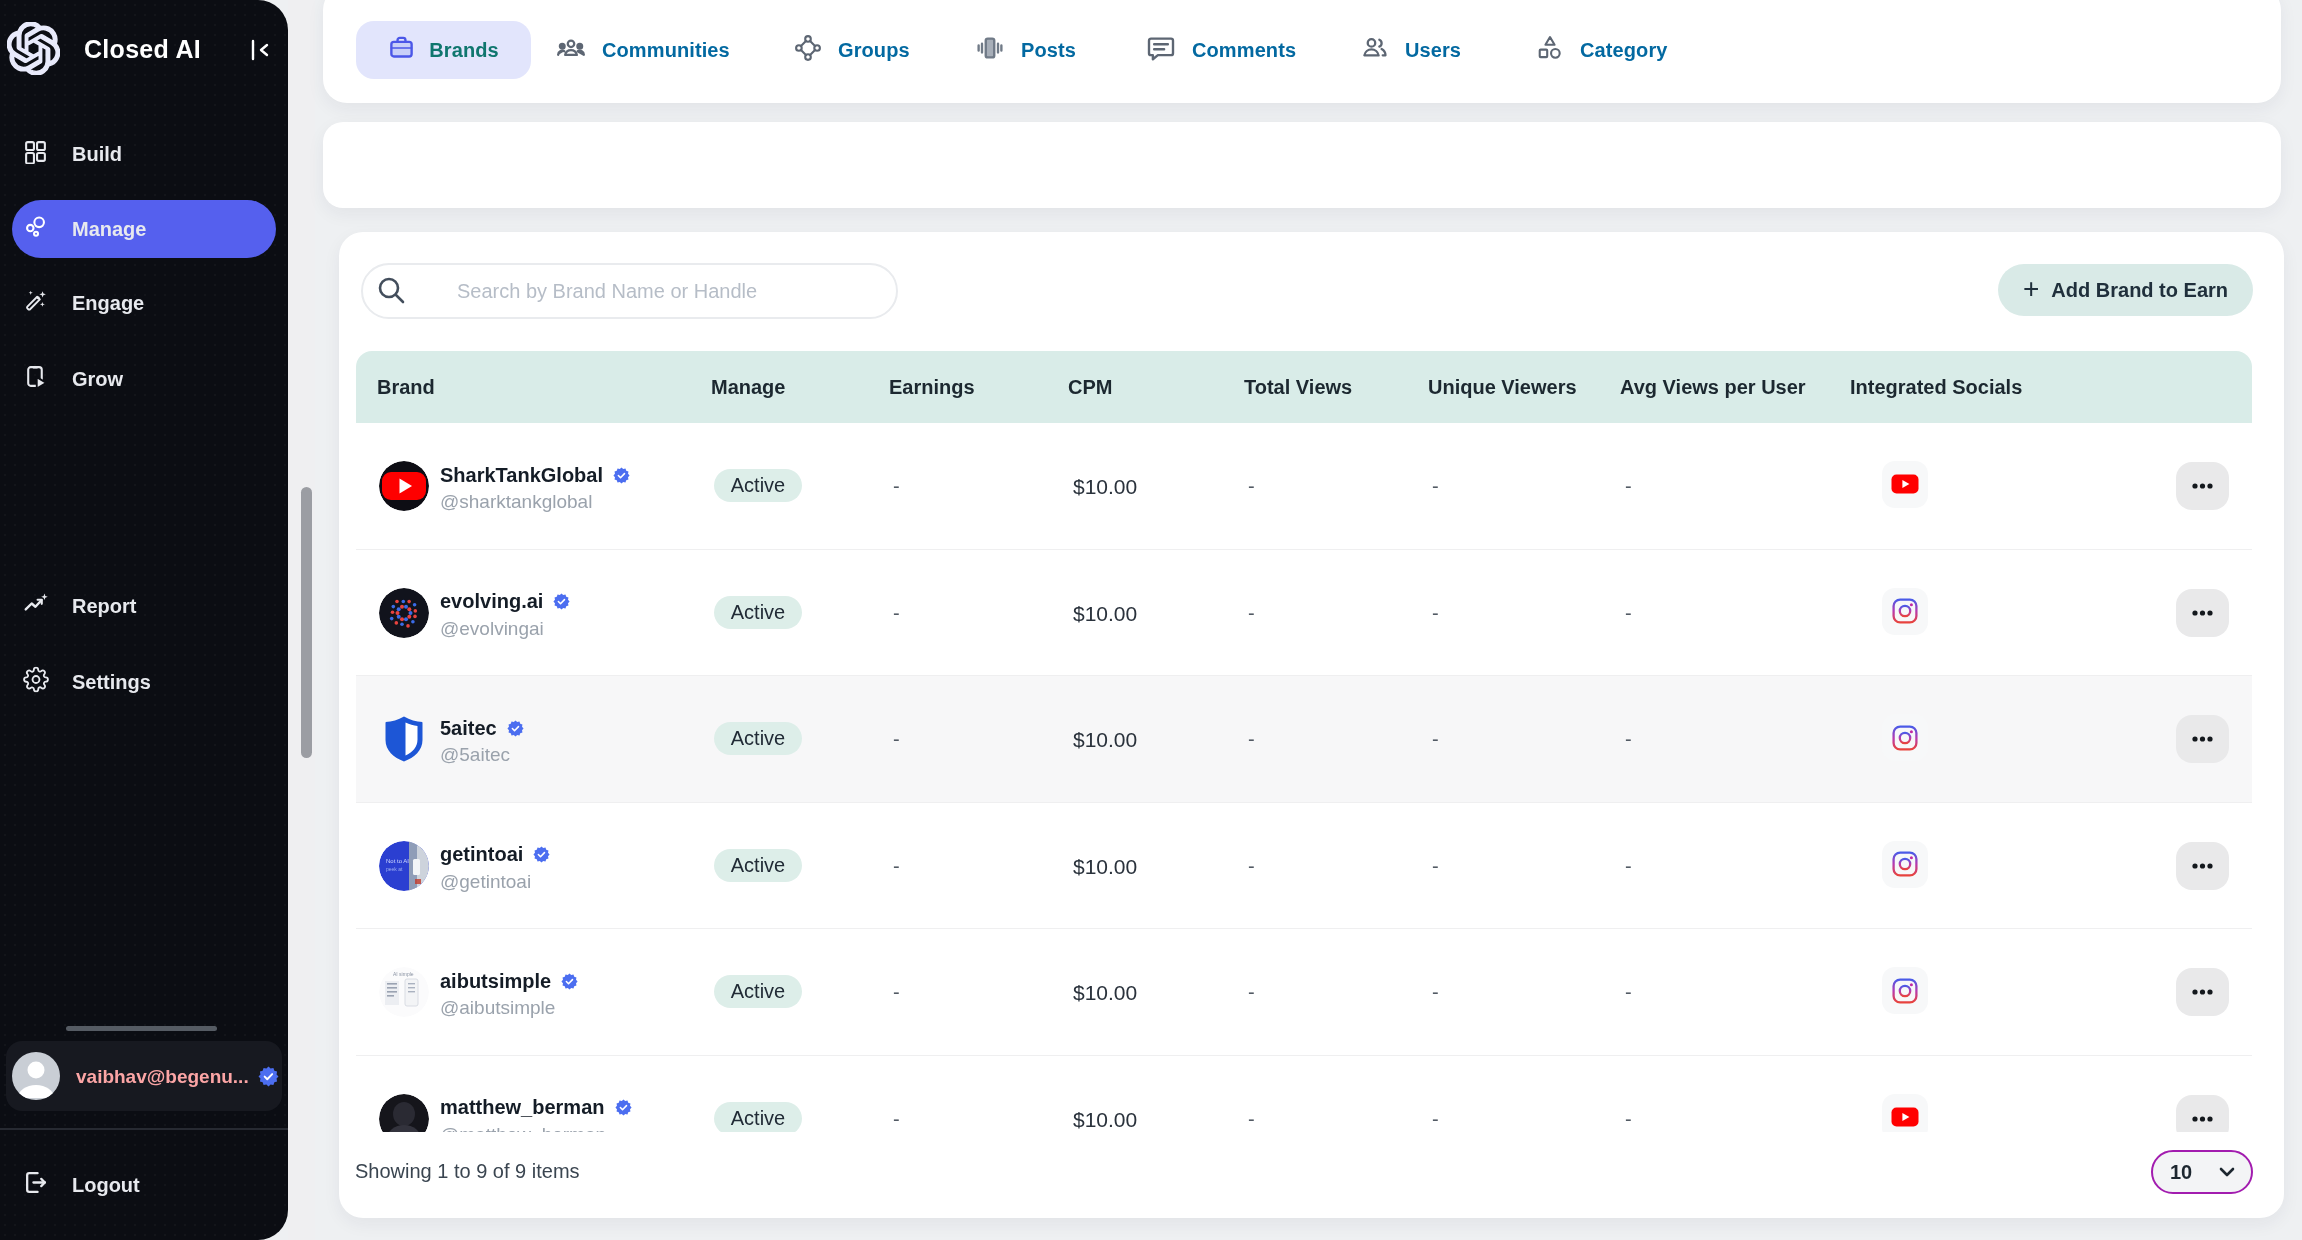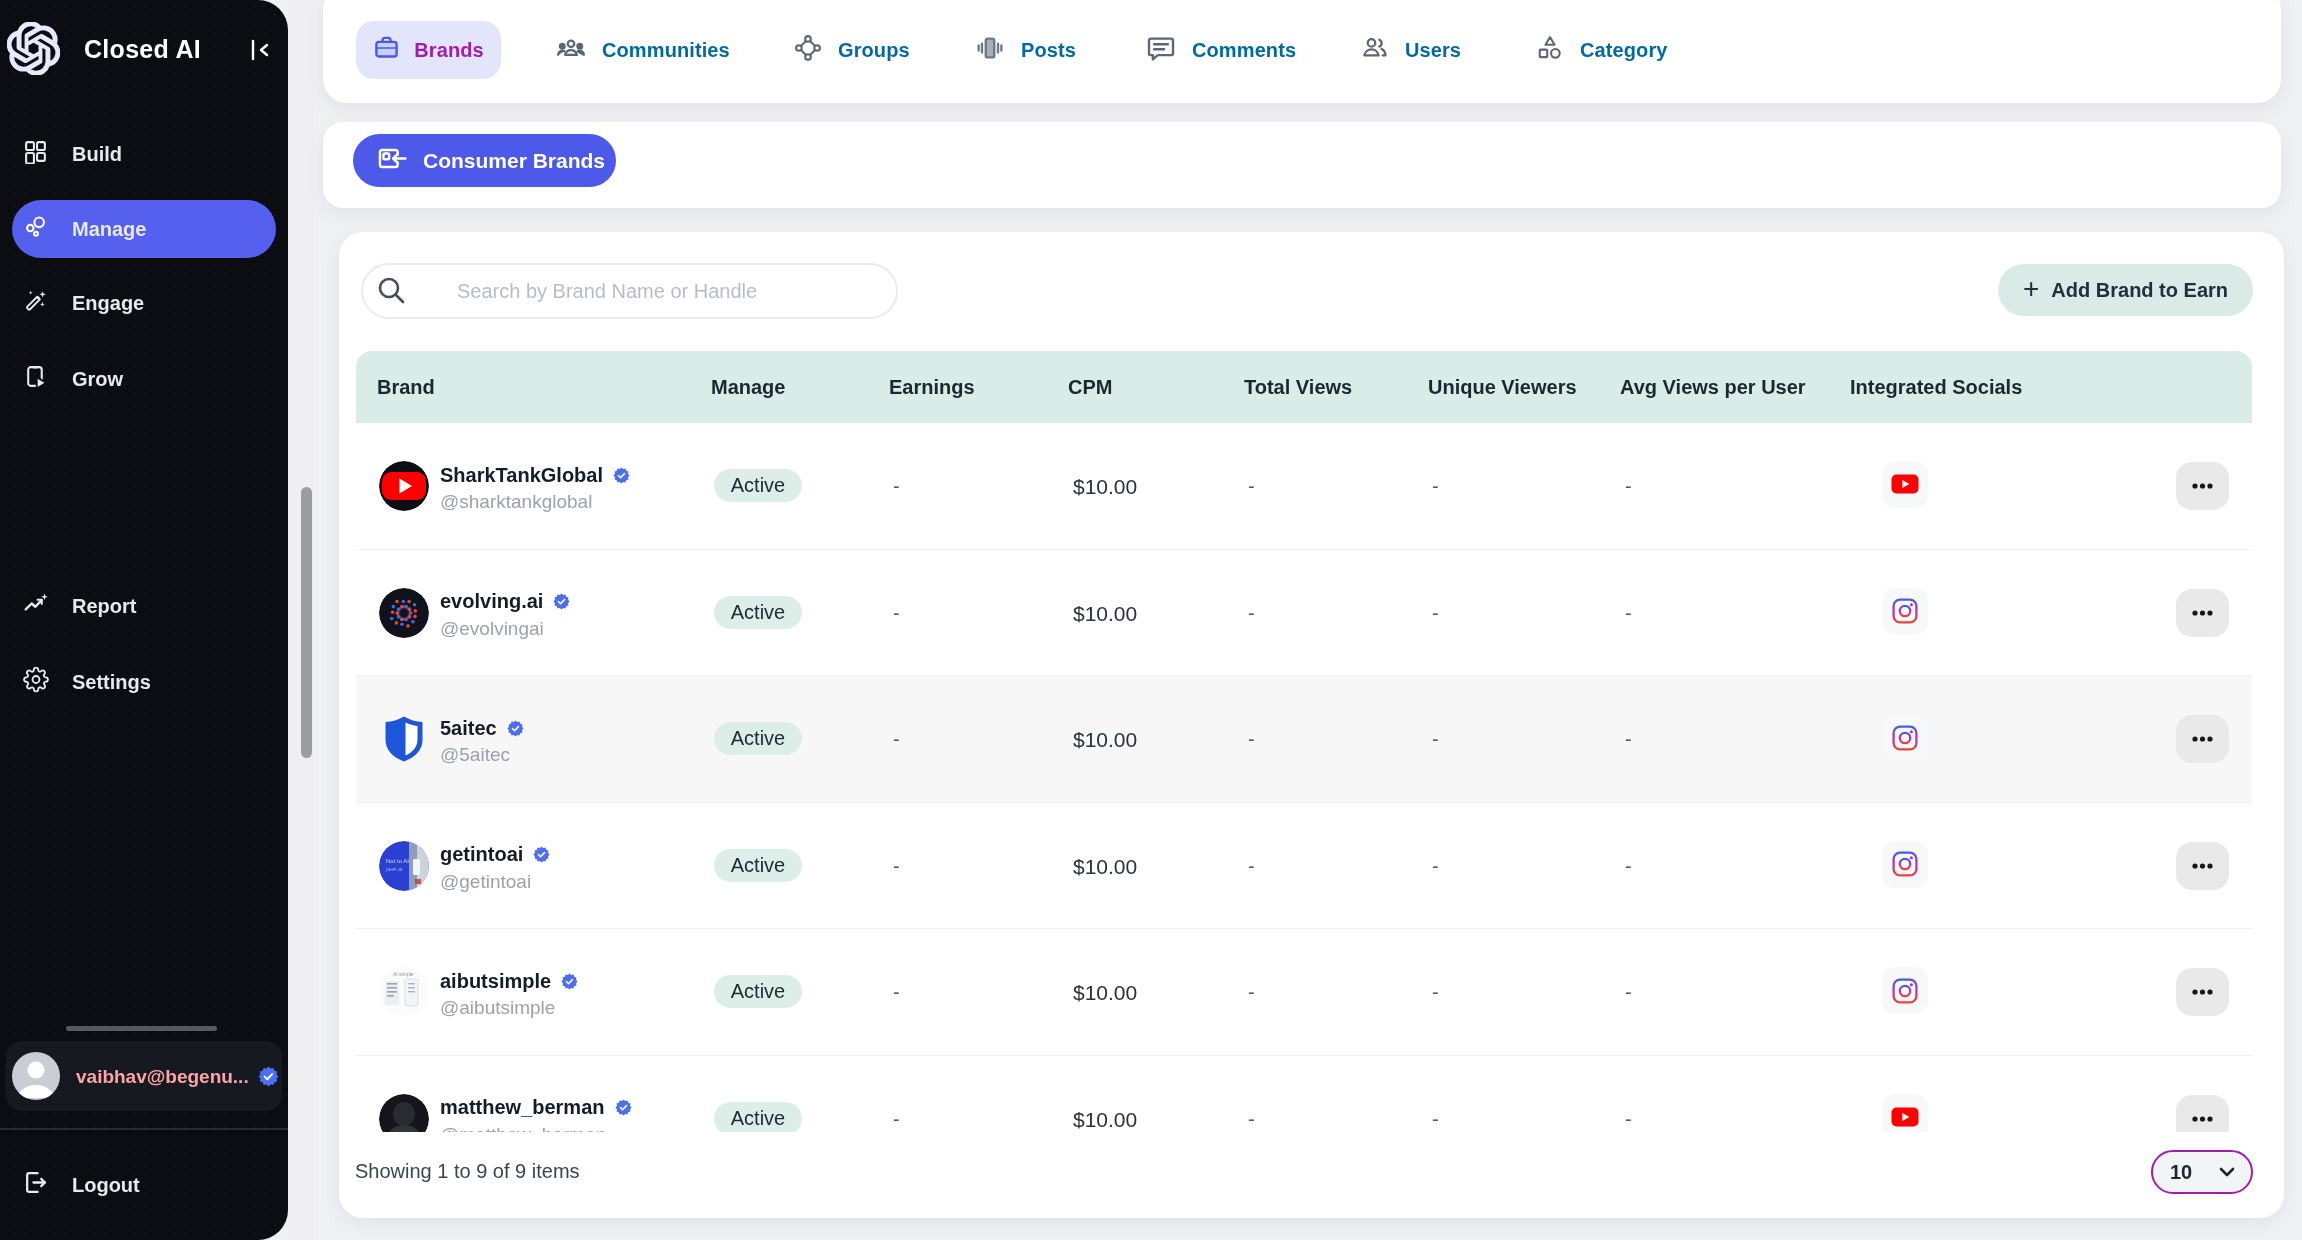--- a/index.html
+++ b/index.html
@@ -24,21 +24,21 @@
 
   
   .card { position:absolute; background:#fff; border-radius:24px; box-shadow:0 6px 18px rgba(30,40,60,0.06); }
   #tabcard { left:323px; top:-14px; width:1958px; height:117px; }
   #pillcard { left:323px; top:122px; width:1958px; height:86px; border-radius:20px; }
   #tablecard { left:339px; top:232px; width:1945px; height:986px; }
 
   
   .tab { position:absolute; top:21px; height:58px; display:flex; align-items:center; gap:16px;
     color:#0369a1; font-size:20px; font-weight:700; letter-spacing:0.1px; }
-  #tab-brands { left:356px; width:145px; background:#e2e5fc; border-radius:18px; color:#a21caf;
+  #tab-brands { left:356px; width:175px; background:#e2e5fc; border-radius:18px; color:#0f766e;
     justify-content:center; }
 
   
   #cbbtn { position:absolute; left:353px; top:134px; width:263px; height:53px; background:#4c59e9;
     border-radius:27px; color:#fff; font-size:21px; font-weight:700; display:flex;
     align-items:center; }
 
   
   #search { position:absolute; left:361px; top:263px; width:537px; height:56px;
     border:2px solid #e9ebee; border-radius:28px; background:#fff; }
@@ -233,28 +233,20 @@
   <div class="tab" style="left:1536px">
       <span id="ic-category"><svg width="28" height="28" viewBox="0 0 24 24" fill="none" stroke="#5d6673" stroke-width="1.8" stroke-linecap="round" stroke-linejoin="round">
           <path d="M12 2.6 L15.9 9.2 H8.1 z"></path>
           <rect x="3.2" y="13.4" width="6.4" height="6.4" rx="0.8"></rect>
           <circle cx="16.6" cy="16.6" r="3.7"></circle>
         </svg></span>
       <span>Category</span>
     </div>
 
   <div class="card" id="pillcard"></div>
-  <div id="cbbtn">
-      <span style="margin-left:24px" id="ic-wallet"><svg width="31" height="31" viewBox="0 0 24 24" fill="none" stroke="#fff" stroke-width="1.9" stroke-linecap="round" stroke-linejoin="round">
-          <path d="M16 9 V7.2 a1.8 1.8 0 0 0 -1.8 -1.8 H4.1 a1.8 1.8 0 0 0 -1.8 1.8 v9.6 a1.8 1.8 0 0 0 1.8 1.8 h10.1 a1.8 1.8 0 0 0 1.8 -1.8 V15"></path>
-          <rect x="5" y="8.2" width="4.4" height="4.4" rx="1"></rect>
-          <path d="M22 12 H12.6 M16 8.6 L12.4 12 l3.6 3.4"></path>
-        </svg></span>
-      <span style="margin-left:15px">Consumer Brands</span>
-    </div>
 
   <div class="card" id="tablecard"></div>
 
   <svg class="abs" style="left:376px;top:275px;z-index:3" width="31" height="31" viewBox="0 0 31 31" fill="none" stroke="#434e5c" stroke-width="2.6" stroke-linecap="round">
     <circle cx="13" cy="13" r="9"></circle>
       <path d="M20 20l7 7"></path>
   </svg>
   <div id="search">
       <span class="ph">Search by Brand Name or Handle</span>
     </div>

